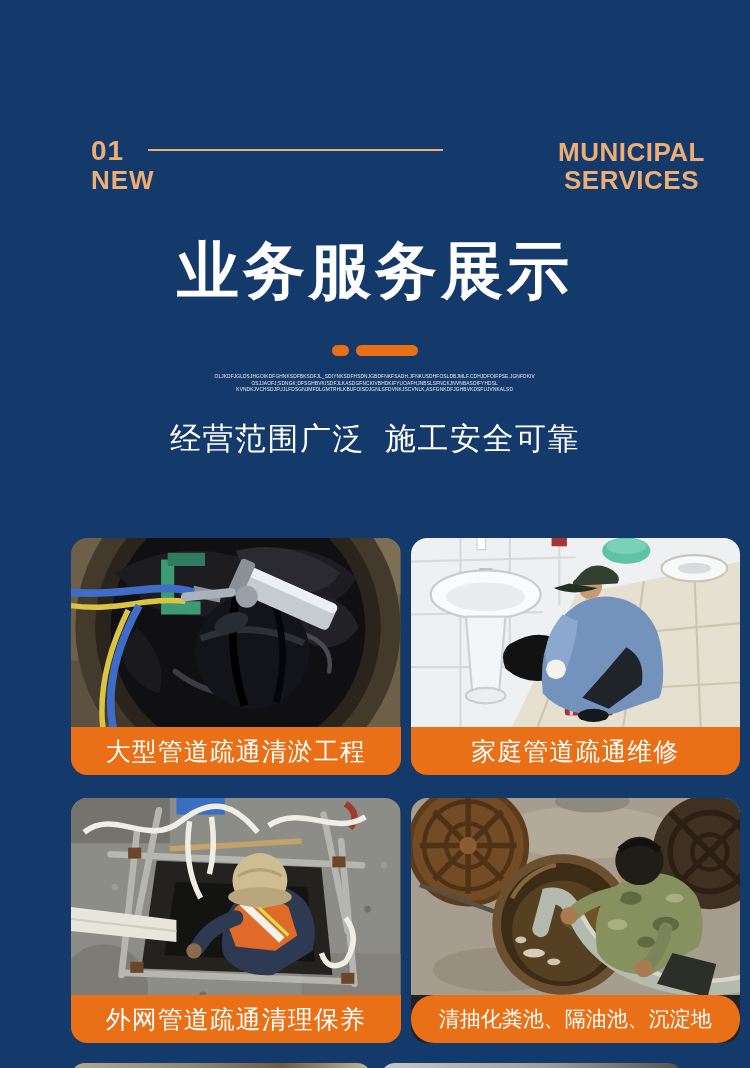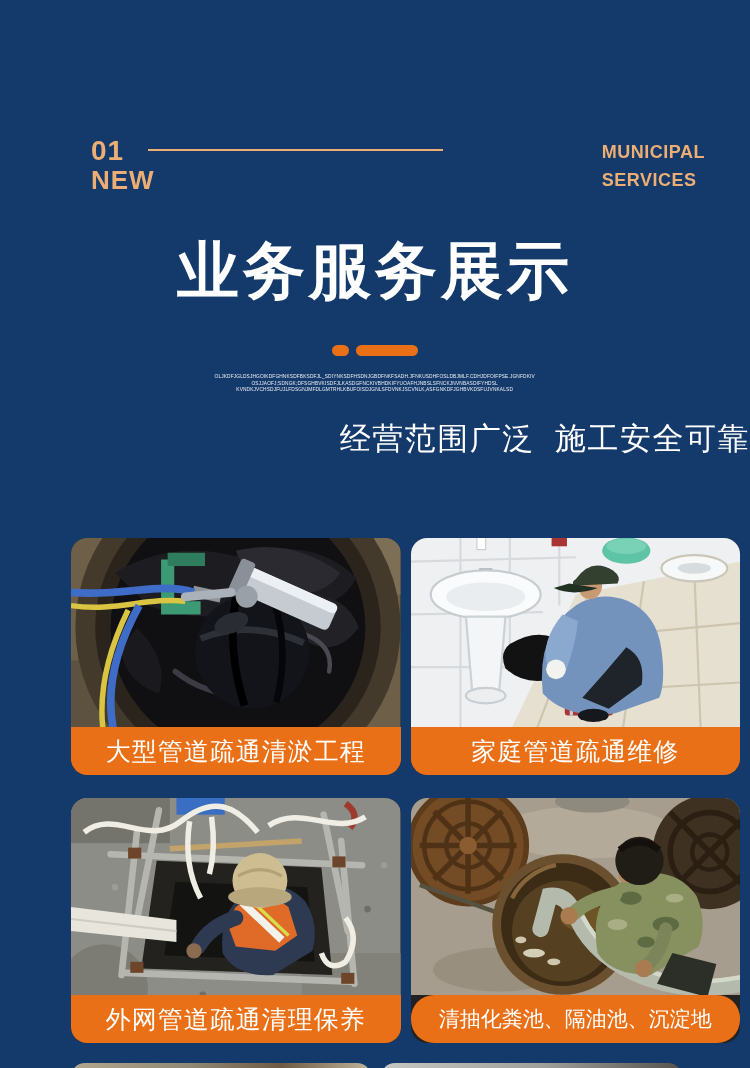--- a/index.html
+++ b/index.html
@@ -2,31 +2,31 @@
 <html><head>
 <meta charset="utf-8">
 <style>
   html,body{margin:0;padding:0;background:#0d2c55;}
   .page{position:relative;width:750px;height:1068px;overflow:hidden;
         font-family:"Liberation Sans","DejaVu Sans",sans-serif;}
   
   .hdr-num{position:absolute;left:91px;top:136px;font-size:28px;font-weight:bold;letter-spacing:1px;line-height:30px;}
   .hdr-tag{position:absolute;left:91px;top:166px;font-size:26px;font-weight:bold;letter-spacing:1px;line-height:28px;text-align:center;}
   .hdr-line{position:absolute;left:148px;top:149px;width:295px;height:2px;}
-  .hdr-right{position:absolute;right:45px;top:138px;text-align:left;font-size:18px;font-weight:bold;letter-spacing:.5px;line-height:28px;}
+  .hdr-right{position:absolute;right:45px;top:138px;text-align:center;font-size:26px;font-weight:bold;letter-spacing:.5px;line-height:28px;}
   
   .title{position:absolute;left:0;top:229px;width:750px;margin:0;text-align:center;
          color:#fff;font-size:62px;font-weight:bold;letter-spacing:4px;}
   .divider{position:absolute;left:0;top:345px;width:750px;display:flex;justify-content:center;gap:7px;}
   .divider .dot{width:17px;height:11px;border-radius:6px;}
   .divider .bar{width:62px;height:11px;border-radius:6px;}
   .fine-print{position:absolute;left:0;top:373px;width:750px;display:flex;justify-content:center;color:rgba(255,255,255,.92);}
   .fine-print-inner{transform:scale(0.48);transform-origin:top center;font-size:10px;line-height:13.5px;
                     text-align:center;white-space:nowrap;letter-spacing:.3px;}
-  .subtitle{position:absolute;left:0;top:418px;width:750px;text-align:right;color:#fff;
+  .subtitle{position:absolute;left:0;top:418px;width:750px;text-align:center;color:#fff;
             font-size:31px;letter-spacing:1.5px;white-space:pre;}
   
   .cards{position:absolute;left:71px;top:538px;width:669px;display:grid;
          grid-template-columns:1fr 1fr;grid-template-rows:237px 245px;column-gap:10px;row-gap:23px;}
   .card{border-radius:16px;overflow:hidden;display:flex;flex-direction:column;background:#222;}
   .photo{flex:1;min-height:0;}
   .photo svg{display:block;width:100%;height:100%;}
   .card-label{height:48px;flex:0 0 48px;color:#fff;display:flex;align-items:center;justify-content:center;
               font-size:25px;letter-spacing:1px;white-space:nowrap;}
   .card--tight .card-label{font-size:21px;letter-spacing:0;border-radius:23px;}

